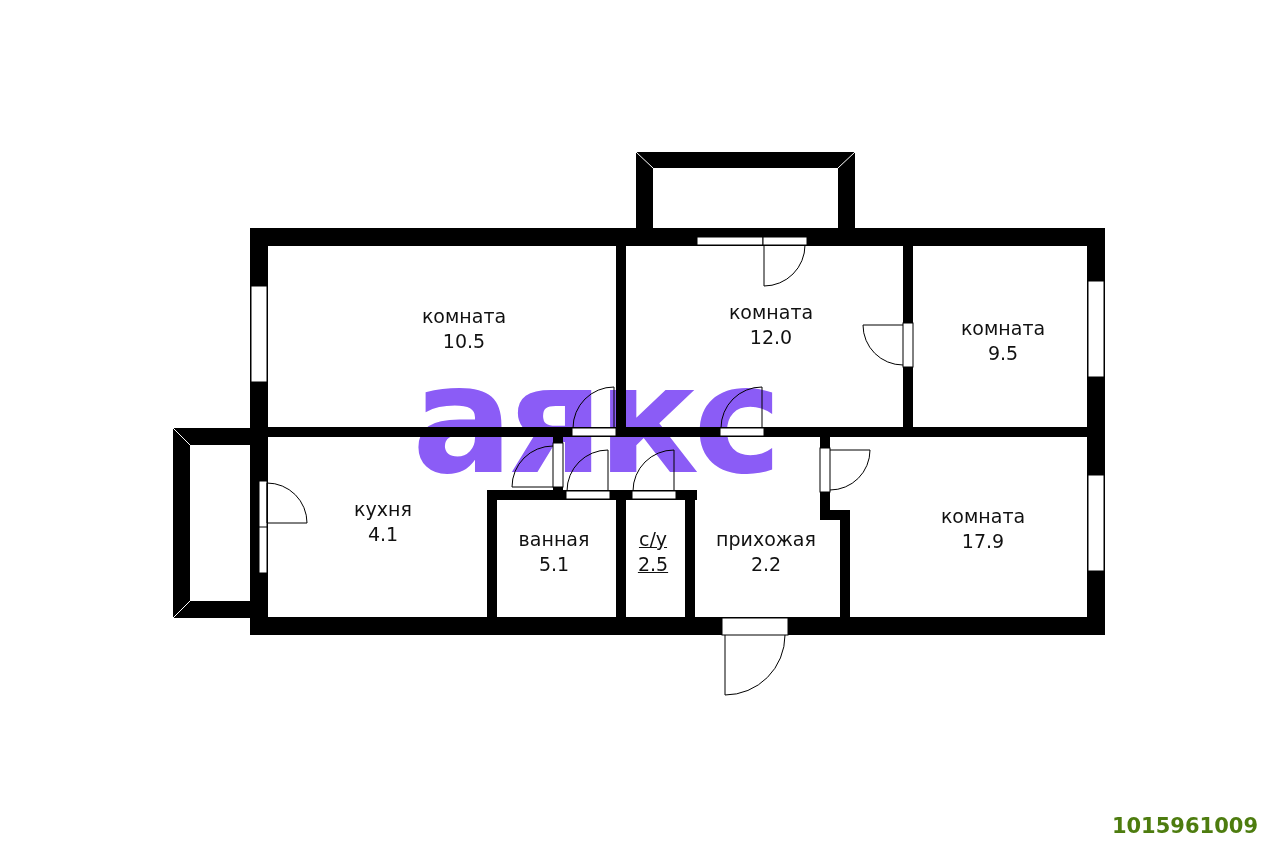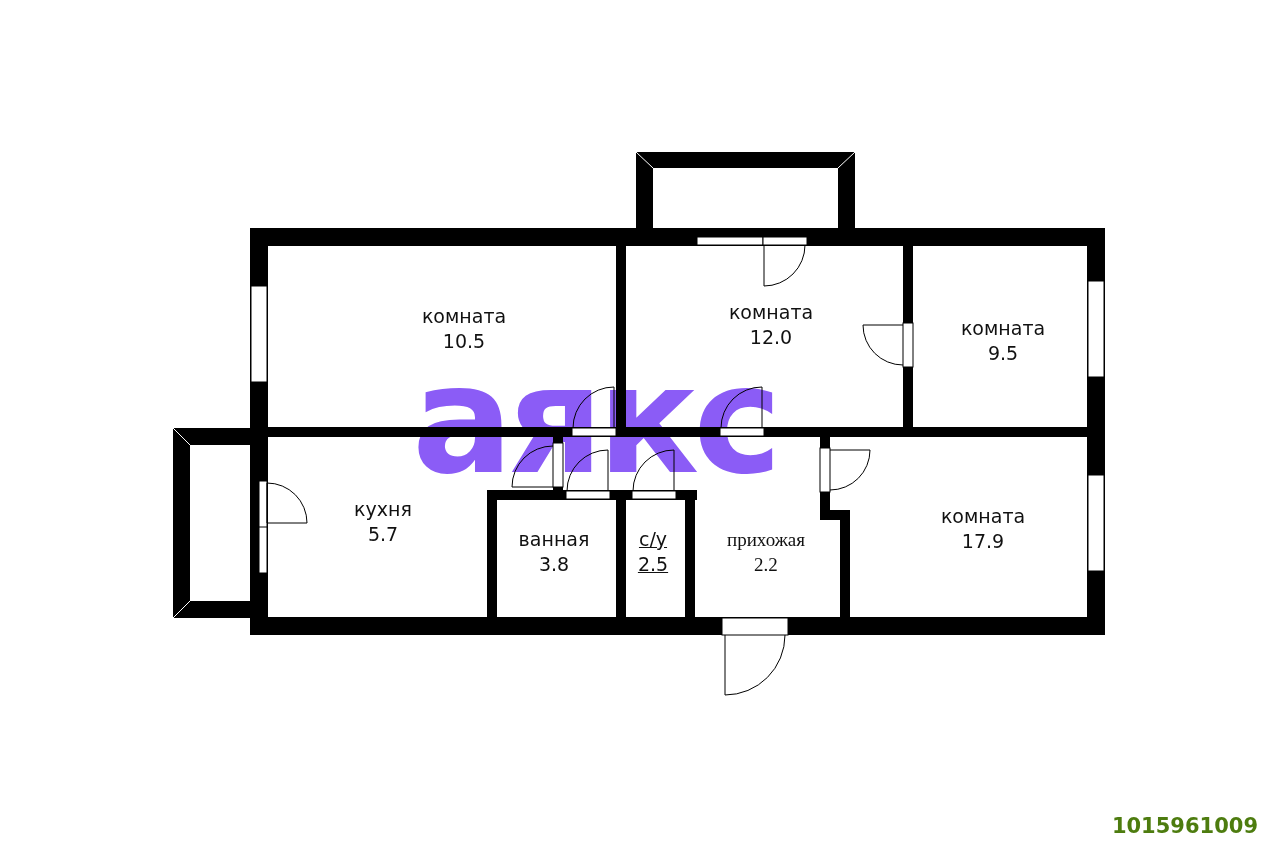--- a/index.html
+++ b/index.html
@@ -91,31 +91,31 @@
 <div class="label" style="left:771px; top:300px;">
   <div>комната</div>
   <div>12.0</div>
 </div>
 <div class="label" style="left:1003px; top:316px;">
   <div>комната</div>
   <div>9.5</div>
 </div>
 <div class="label" style="left:383px; top:497px;">
   <div>кухня</div>
-  <div>5.7</div>
+  <div>4.1</div>
 </div>
 <div class="label" style="left:554px; top:527px;">
   <div>ванная</div>
-  <div>3.8</div>
+  <div>5.1</div>
 </div>
 <div class="label" style="left:653px; top:527px;text-decoration:underline;">
   <div>с/у</div>
   <div>2.5</div>
 </div>
-<div class="label" style="left:766px; top:527px;font-family:Liberation Serif, serif;">
+<div class="label" style="left:766px; top:527px;">
   <div>прихожая</div>
   <div>2.2</div>
 </div>
 <div class="label" style="left:983px; top:504px;">
   <div>комната</div>
   <div>17.9</div>
 </div>
 
 <div class="listing-id">1015961009</div>
 

